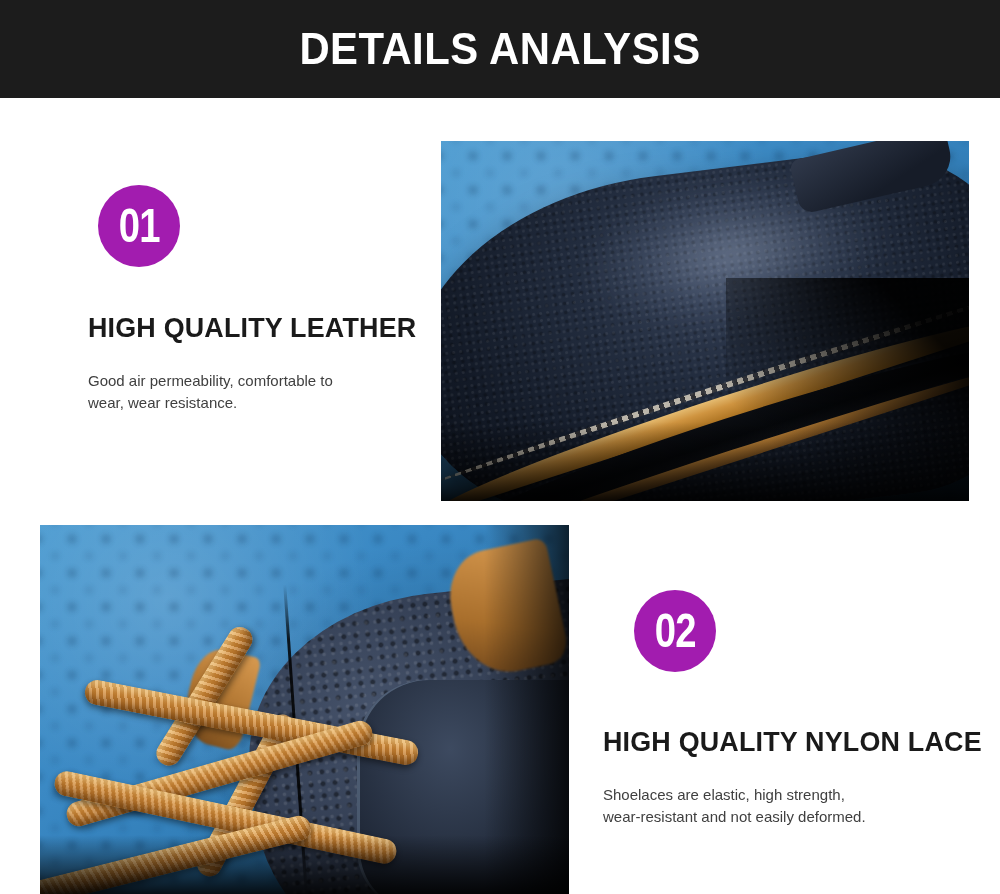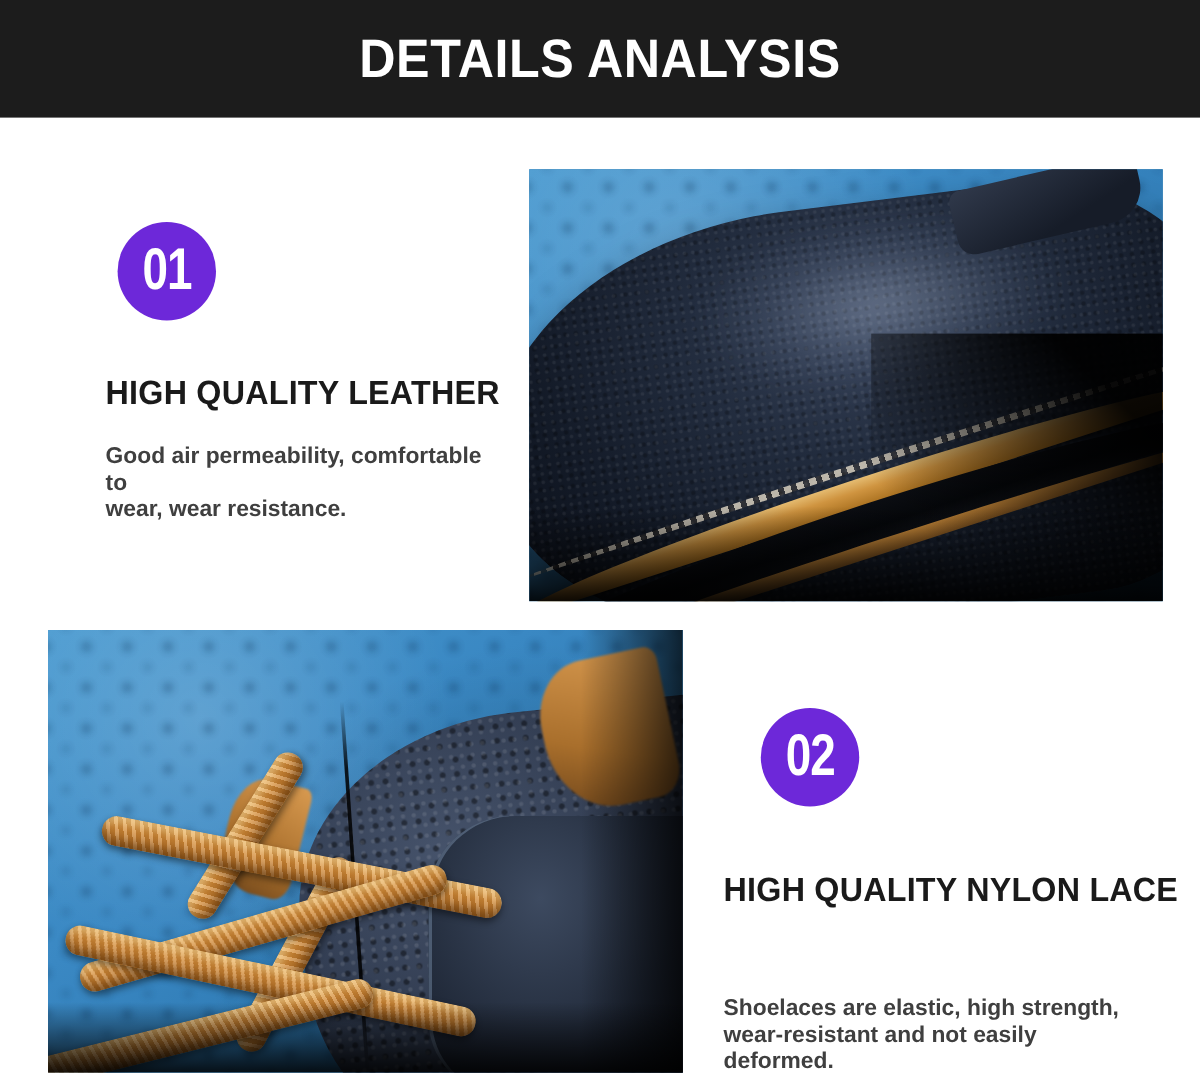--- a/index.html
+++ b/index.html
@@ -43,21 +43,21 @@
     transform-origin: center center;
     white-space: nowrap;
   }
 
   
   .badge {
     position: absolute;
     width: 82px;
     height: 82px;
     border-radius: 50%;
-    background: #6d28d9;
+    background: #a21caf;
     color: #ffffff;
     display: flex;
     align-items: center;
     justify-content: center;
     font-family: "Liberation Sans Narrow", "Liberation Sans", sans-serif;
     font-size: 49px;
     font-weight: bold;
     letter-spacing: -1px;
     line-height: 1;
   }
@@ -75,22 +75,22 @@
     font-weight: bold;
     letter-spacing: 0.2px;
     white-space: nowrap;
     transform: scaleX(0.96);
     transform-origin: left center;
   }
 
   .feature-desc {
     position: absolute;
     color: #3f3f3f;
-    font-size: 19px;
-    font-weight: bold;
+    font-size: 15px;
+    font-weight: normal;
     line-height: 22px;
     white-space: pre-line;
   }
 
   
   .photo {
     position: absolute;
     overflow: hidden;
     background: #2f7fb5;
   }
@@ -364,14 +364,14 @@
   <div class="lace" id="lace-3"></div>
   <div class="lace" id="lace-4"></div>
   <div class="lace-shadow-right"></div>
   <div class="lace-shadow-bottom"></div>
 </div>
 
 <div class="badge" style="left:634px; top:590px;">
   <span>02</span>
 </div>
 <div class="feature-title" style="left:603px; top:726px;">HIGH QUALITY NYLON LACE</div>
-<div class="feature-desc" style="left:603px; top:830px; width:330px;">Shoelaces are elastic, high strength,
+<div class="feature-desc" style="left:603px; top:784px; width:330px;">Shoelaces are elastic, high strength,
 wear-resistant and not easily deformed.</div>
 
 </body></html>

